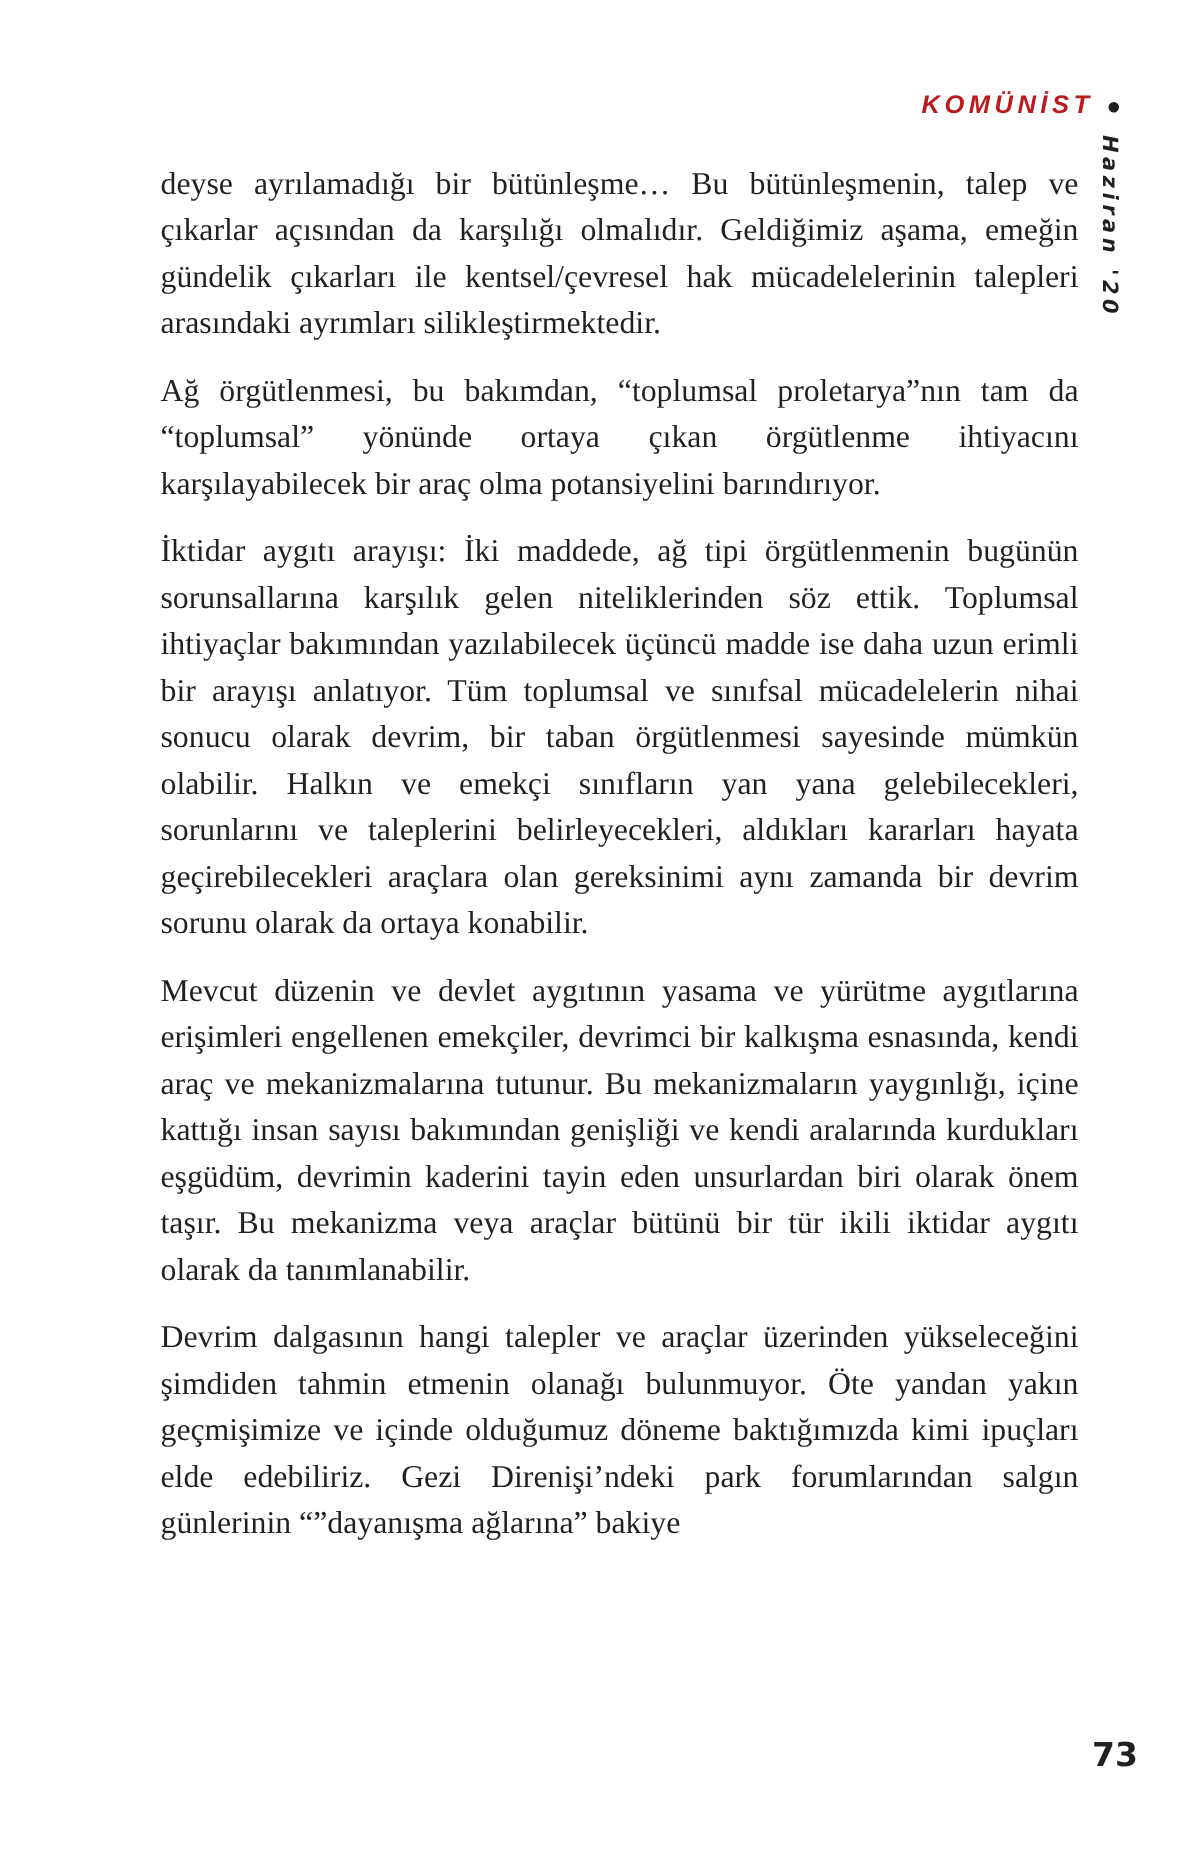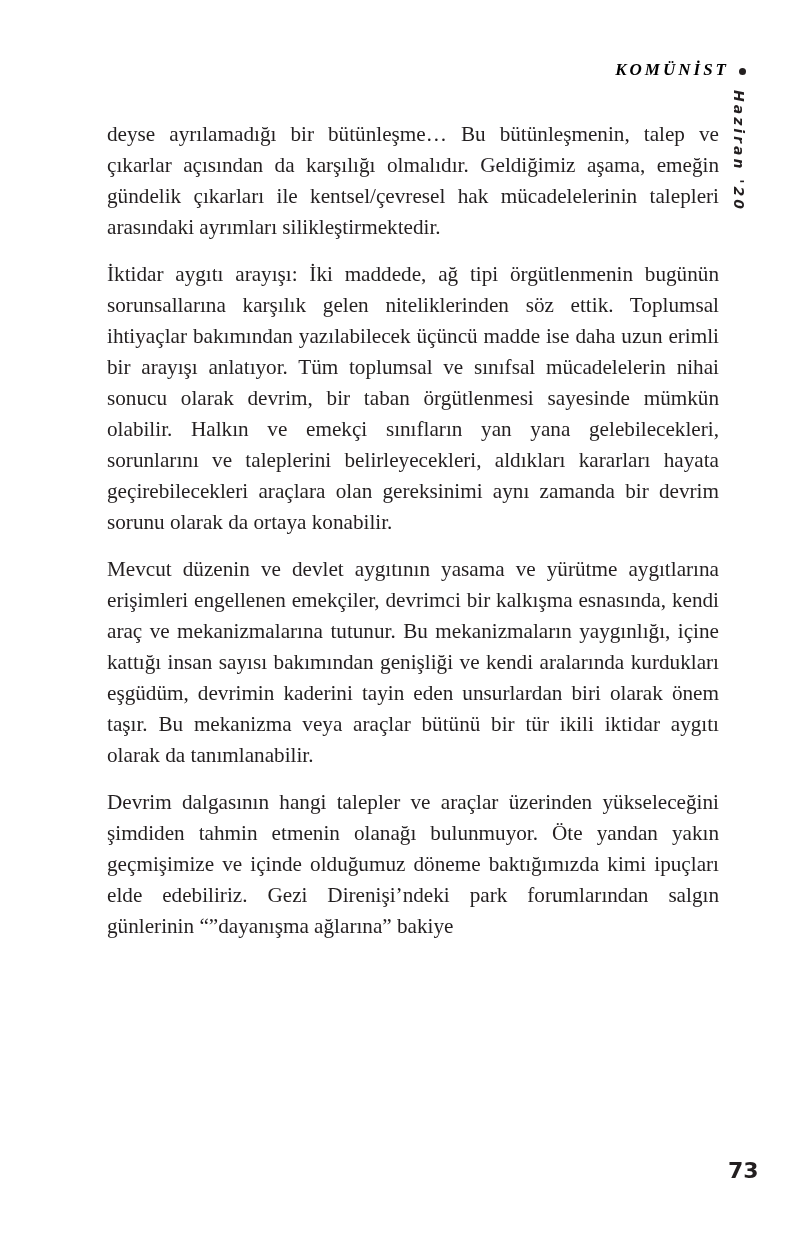--- a/index.html
+++ b/index.html
@@ -16,26 +16,26 @@
     }
     .header {
       position: absolute;
       top: 60px;
       right: 52px;
       display: flex;
       align-items: center;
       gap: 10px;
     }
     .magazine-name {
-      font-family: Liberation Serif, serif;
+      font-family: Liberation Sans, sans-serif;
       font-weight: bold;
       font-style: italic;
       font-size: 17px;
       letter-spacing: 3px;
-      color: #000000;
+      color: #b91c1c;
     }
     .bullet {
       width: 7px;
       height: 7px;
       border-radius: 50%;
       background: #231f20;
       margin-top: 2px;
     }
     .issue-side {
       position: absolute;
@@ -56,21 +56,21 @@
       left: 107px;
       width: 612px;
       font-family: "Liberation Serif", "DejaVu Serif", serif;
       font-size: 21.2px;
       line-height: 31px;
       text-align: justify;
       hyphens: manual;
       color: #231f20;
     }
     .body-text p {
-      margin: 16px 0 14px 0;
+      margin: 4px 0 14px 0;
     }
     .page-number {
       position: absolute;
       top: 1158px;
       left: 728px;
       font-family: "DejaVu Sans", sans-serif;
       font-weight: bold;
       font-size: 22px;
       color: #231f20;
     }
@@ -80,18 +80,19 @@
 
 <div class="header">
   <span class="magazine-name">KOMÜNİST</span>
   <span class="bullet"></span>
 </div>
 
 <div class="issue-side">Haziran '20</div>
 
 <div class="body-text">
   <p>deyse ayrılamadığı bir bütünleşme… Bu bütünleşmenin, talep ve çıkarlar açısından da karşılığı olmalıdır. Geldiğimiz aşama, emeğin gündelik çıkarları ile kentsel/çevresel hak mücadelelerinin talepleri arasındaki ayrımları silikleştirmektedir.</p>
+  <p>Ağ örgütlenmesi, bu bakımdan, “toplumsal proletarya”nın tam da “toplumsal” yönünde ortaya çıkan örgütlenme ihtiyacını karşılayabilecek bir araç olma potansiyelini barındırıyor.</p>
   <p>İktidar aygıtı arayışı: İki maddede, ağ tipi örgütlenmenin bugünün sorunsallarına karşılık gelen niteliklerinden söz ettik. Toplumsal ihtiyaçlar bakımından yazılabilecek üçüncü madde ise daha uzun erimli bir arayışı anlatıyor. Tüm toplumsal ve sınıfsal mücadelelerin nihai sonucu olarak devrim, bir taban örgütlenmesi sayesinde mümkün olabilir. Halkın ve emekçi sınıfların yan yana gelebilecekleri, sorunlarını ve taleplerini belirleyecekleri, aldıkları kararları hayata geçirebilecekleri araçlara olan gereksinimi aynı zamanda bir devrim sorunu olarak da ortaya konabilir.</p>
   <p>Mevcut düzenin ve devlet aygıtının yasama ve yürütme aygıtlarına erişimleri engellenen emekçiler, devrimci bir kalkışma esnasında, kendi araç ve mekanizmalarına tutunur. Bu mekanizmaların yaygınlığı, içine kattığı insan sayısı bakımından genişliği ve kendi aralarında kurdukları eşgüdüm, devrimin kaderini tayin eden unsurlardan biri olarak önem taşır. Bu mekanizma veya araçlar bütünü bir tür ikili iktidar aygıtı olarak da tanımlanabilir.</p>
   <p>Devrim dalgasının hangi talepler ve araçlar üzerinden yükseleceğini şimdiden tahmin etmenin olanağı bulunmuyor. Öte yandan yakın geçmişimize ve içinde olduğumuz döneme baktığımızda kimi ipuçları elde edebiliriz. Gezi Direnişi’ndeki park forumlarından salgın günlerinin “”dayanışma ağlarına” bakiye</p>
 </div>
 
 <div class="page-number">73</div>
 
 </body></html>

